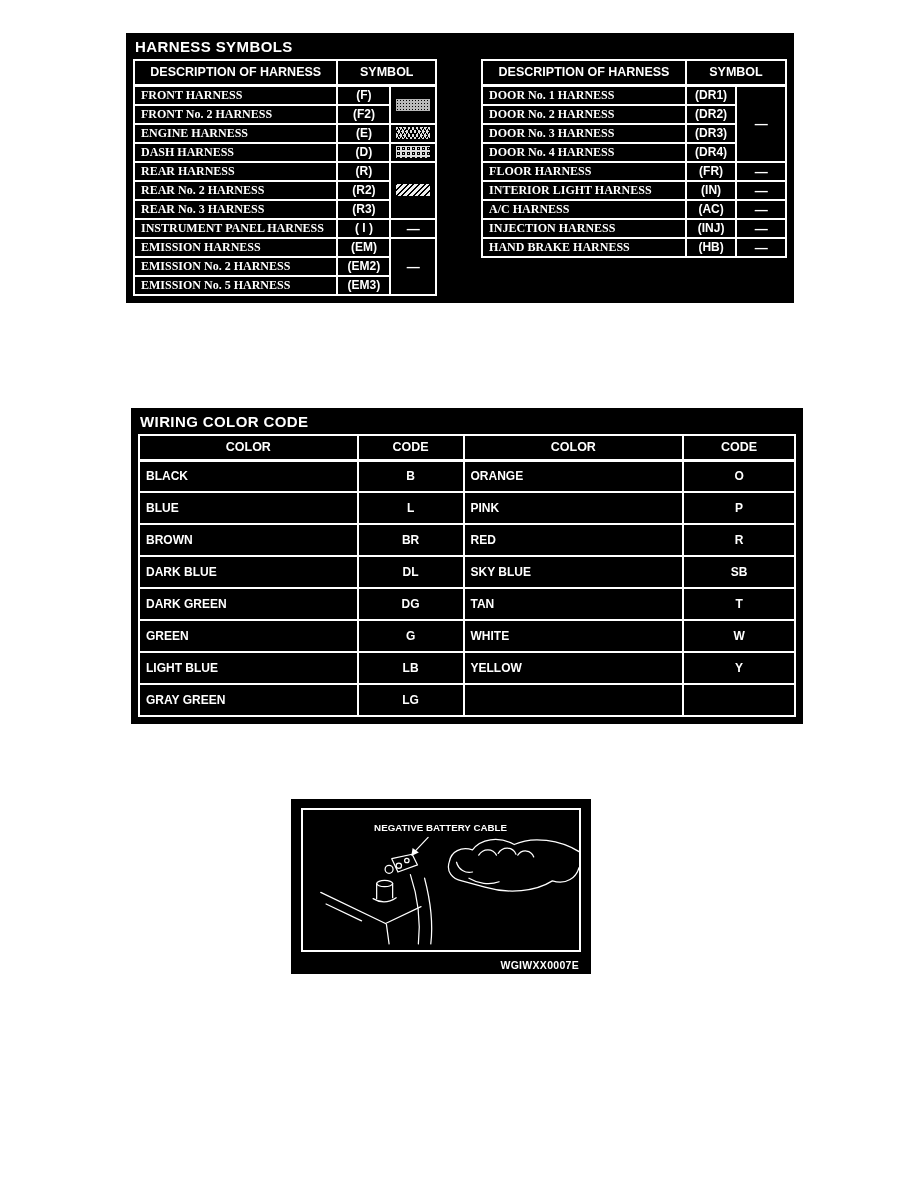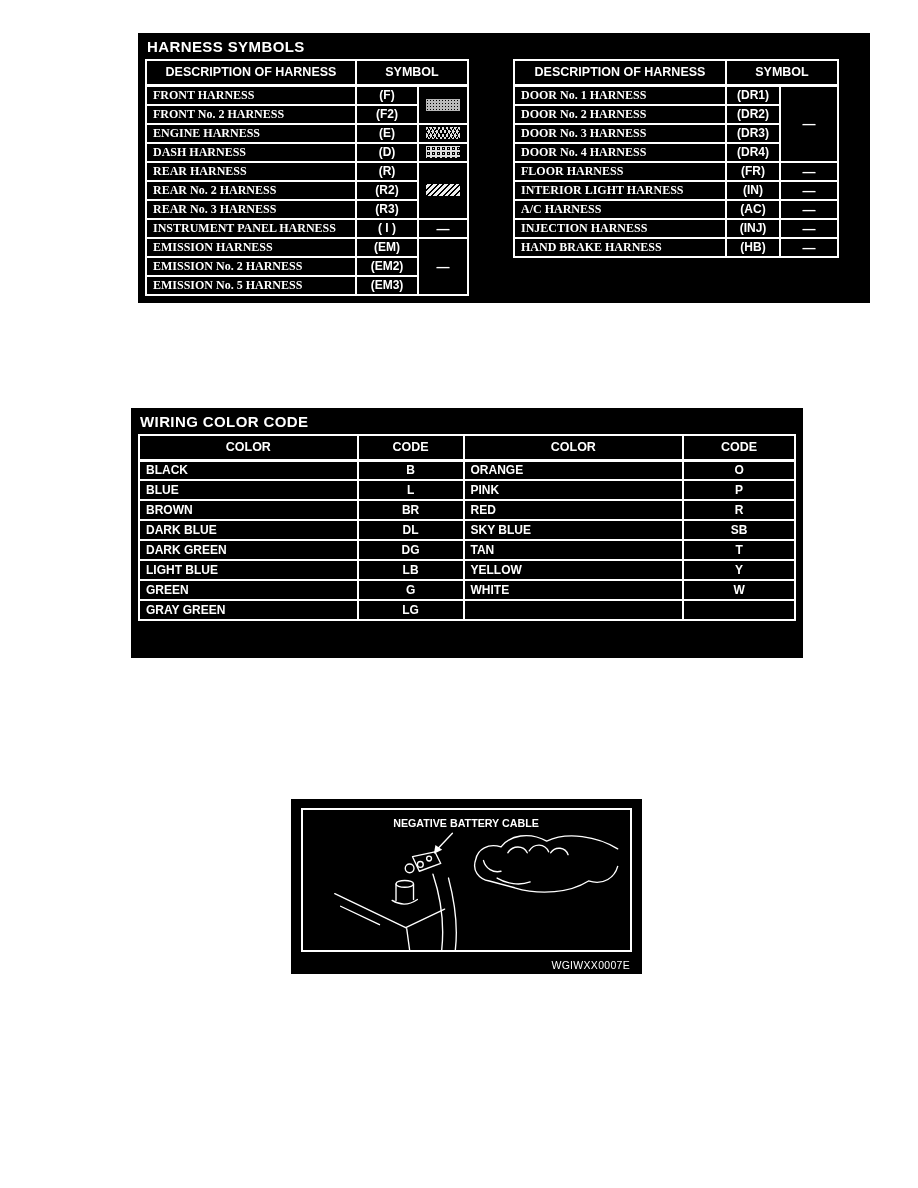--- a/index.html
+++ b/index.html
@@ -21,21 +21,21 @@
   td { font-size:12px; height:19px; }
   td.desc  { text-align:left; padding-left:6px;font-family:Liberation Serif, serif; }
   td.code  { text-align:center; }
   td.sym   { text-align:center; }
   
   .htab-left  col.c-desc { width:210px; } .htab-left  col.c-code { width:62px; } .htab-left  col.c-sym { width:50px; }
   .htab-right col.c-desc { width:212px; } .htab-right col.c-code { width:54px; } .htab-right col.c-sym { width:58px; }
   
   .wtab col.c-col1 { width:219px; } .wtab col.c-code1 { width:106px; }
   .wtab col.c-col2 { width:220px; } .wtab col.c-code2 { width:112px; }
-  .wtab td { height:20px; }
+  .wtab td { height:32px; }
   .wtab td.color { text-align:left; padding-left:6px; }
   .wtab td.wcode { text-align:center; }
   
   .swatch { width:34px; height:12px; margin:0 auto; }
   .sw-speckle {
     background-color:#b9b9b9;
     background-image: radial-gradient(#000 0.9px, transparent 1px);
     background-size:3px 3px;
   }
   .sw-cross {
@@ -48,31 +48,31 @@
     background-color:#dedede;
     background-image: radial-gradient(circle, transparent 0.7px, #000 0.8px 1.7px, transparent 1.9px);
     background-size:5px 5px;
   }
   .sw-diag {
     background-color:#ededed;
     background-image: repeating-linear-gradient(135deg, #000 0 1.3px, transparent 1.3px 4px);
   }
   .dash-cell { font-size:13px; }
   
-  #harness-panel { left:138px; top:33px;  width:732px; min-height:270px; }
+  #harness-panel { left:126px; top:33px;  width:668px; min-height:270px; }
   #wiring-panel  { left:131px; top:408px; width:672px; min-height:250px; }
-  #figure-panel  { left:291px; top:799px; width:351px; height:175px; }
+  #figure-panel  { left:291px; top:799px; width:300px; height:175px; }
   #figure-frame {
     position:absolute; left:10px; top:9px; right:10px; bottom:22px;
     border:2px solid #fff;
   }
   #figure-frame svg { width:100%; height:100%; display:block; }
   #figure-code {
     position:absolute; right:12px; bottom:3px;
-    font-size:10.5px; font-weight:normal; letter-spacing:.3px;
+    font-size:10.5px; font-weight:bold; letter-spacing:.3px;
   }
 </style>
 </head>
 <body>
 
 <div class="panel" id="harness-panel">
   <div class="panel-title">HARNESS SYMBOLS</div>
   <div class="tables">
 
     <table class="htab-left">
@@ -247,30 +247,30 @@
         <td class="color">SKY BLUE</td>
         <td class="wcode">SB</td>
       </tr>
       <tr>
         <td class="color">DARK GREEN</td>
         <td class="wcode">DG</td>
         <td class="color">TAN</td>
         <td class="wcode">T</td>
       </tr>
       <tr>
+        <td class="color">GREEN</td>
+        <td class="wcode">G</td>
+        <td class="color">WHITE</td>
+        <td class="wcode">W</td>
+      </tr>
+      <tr>
         <td class="color">LIGHT BLUE</td>
         <td class="wcode">LB</td>
         <td class="color">YELLOW</td>
         <td class="wcode">Y</td>
-      </tr>
-      <tr>
-        <td class="color">GREEN</td>
-        <td class="wcode">G</td>
-        <td class="color">WHITE</td>
-        <td class="wcode">W</td>
       </tr>
       <tr>
         <td class="color">GRAY GREEN</td>
         <td class="wcode">LG</td>
         <td class="color"></td>
         <td class="wcode"></td>
       </tr>
     </tbody>
       </table>
   </div>

